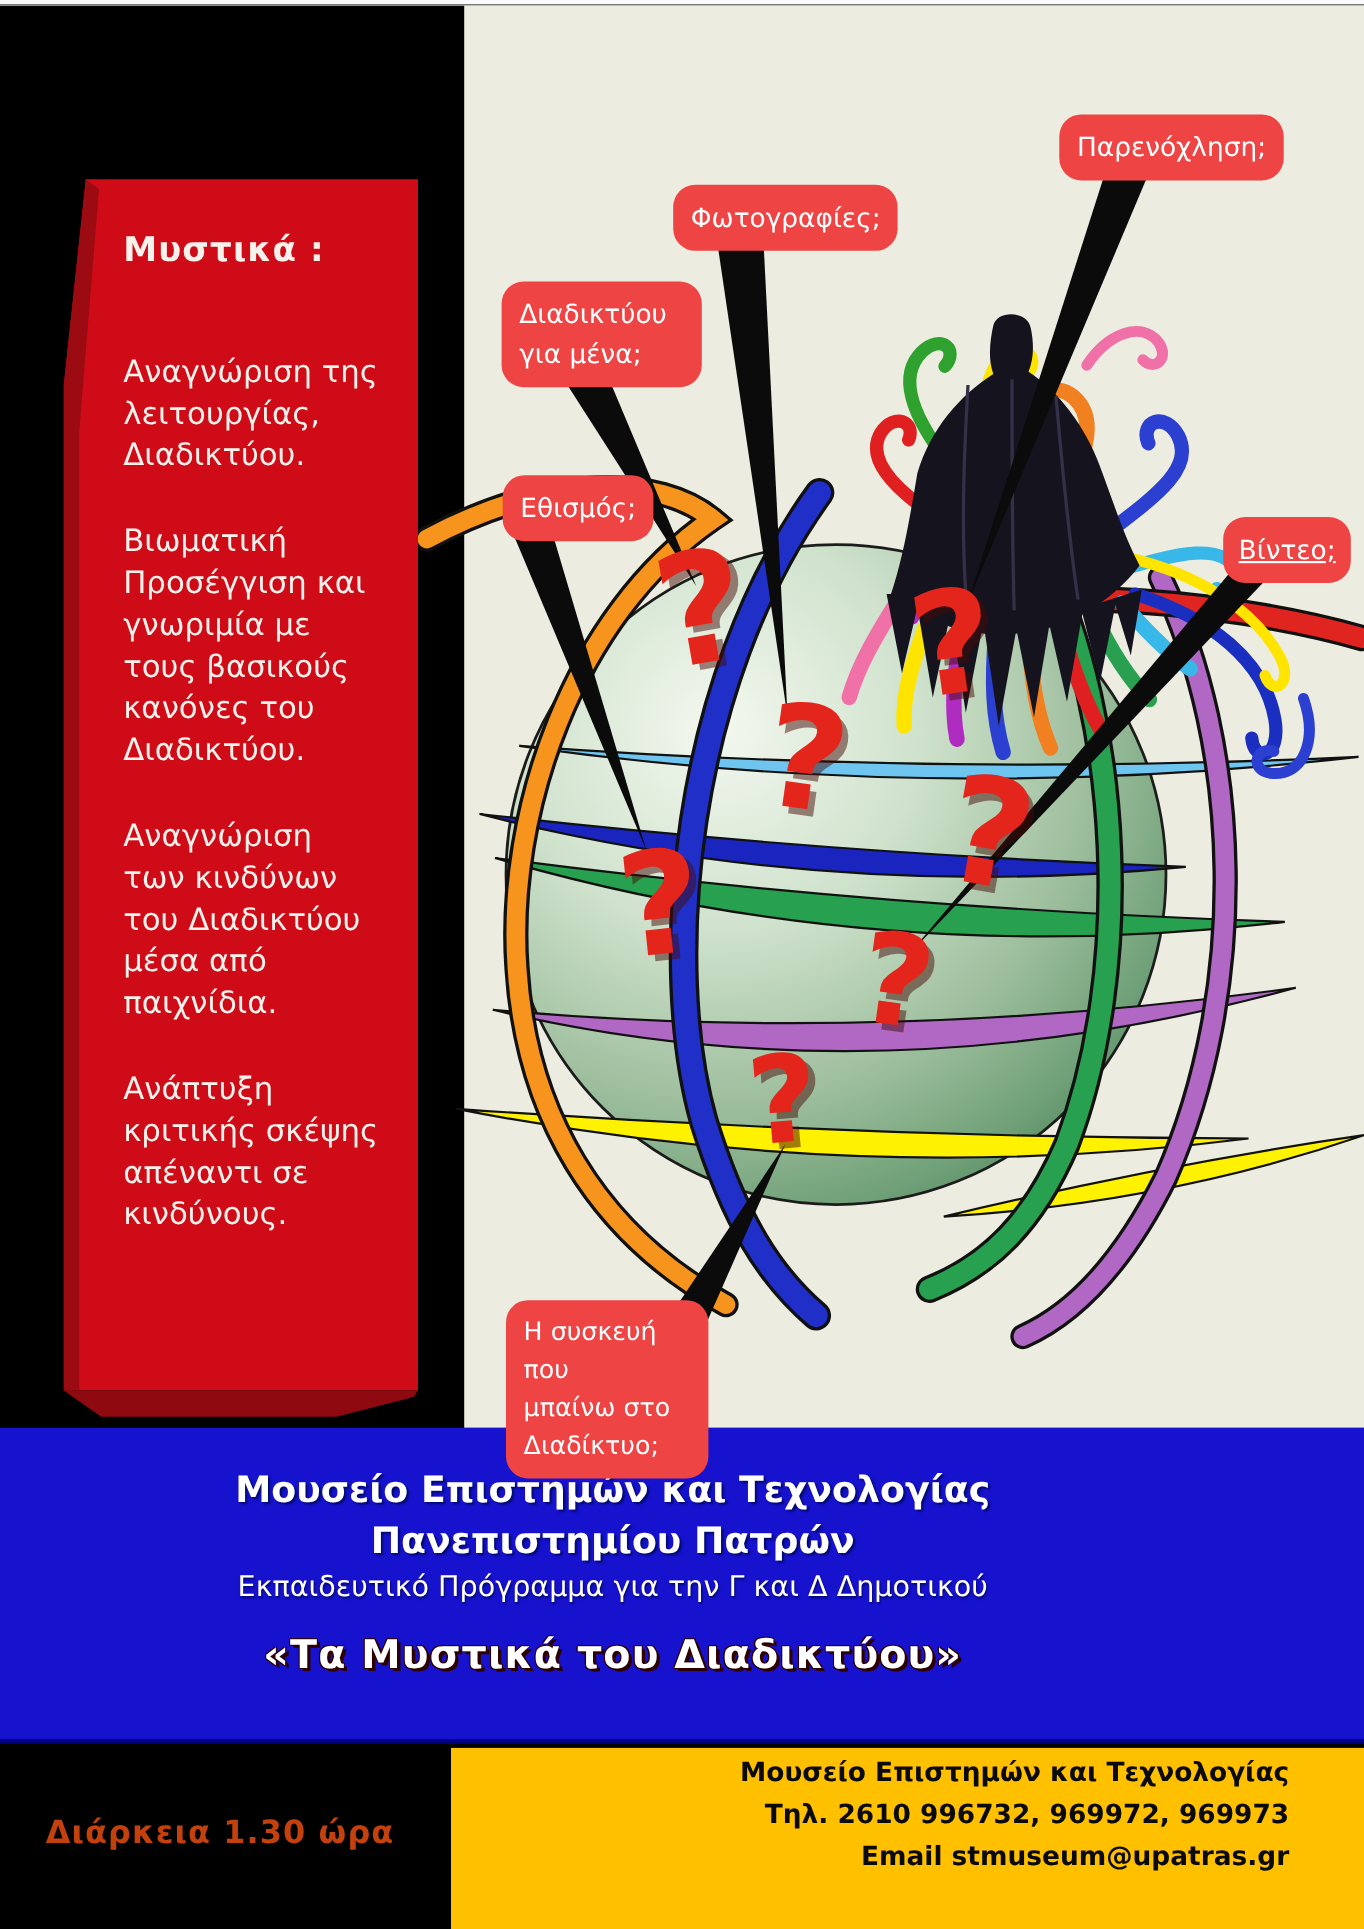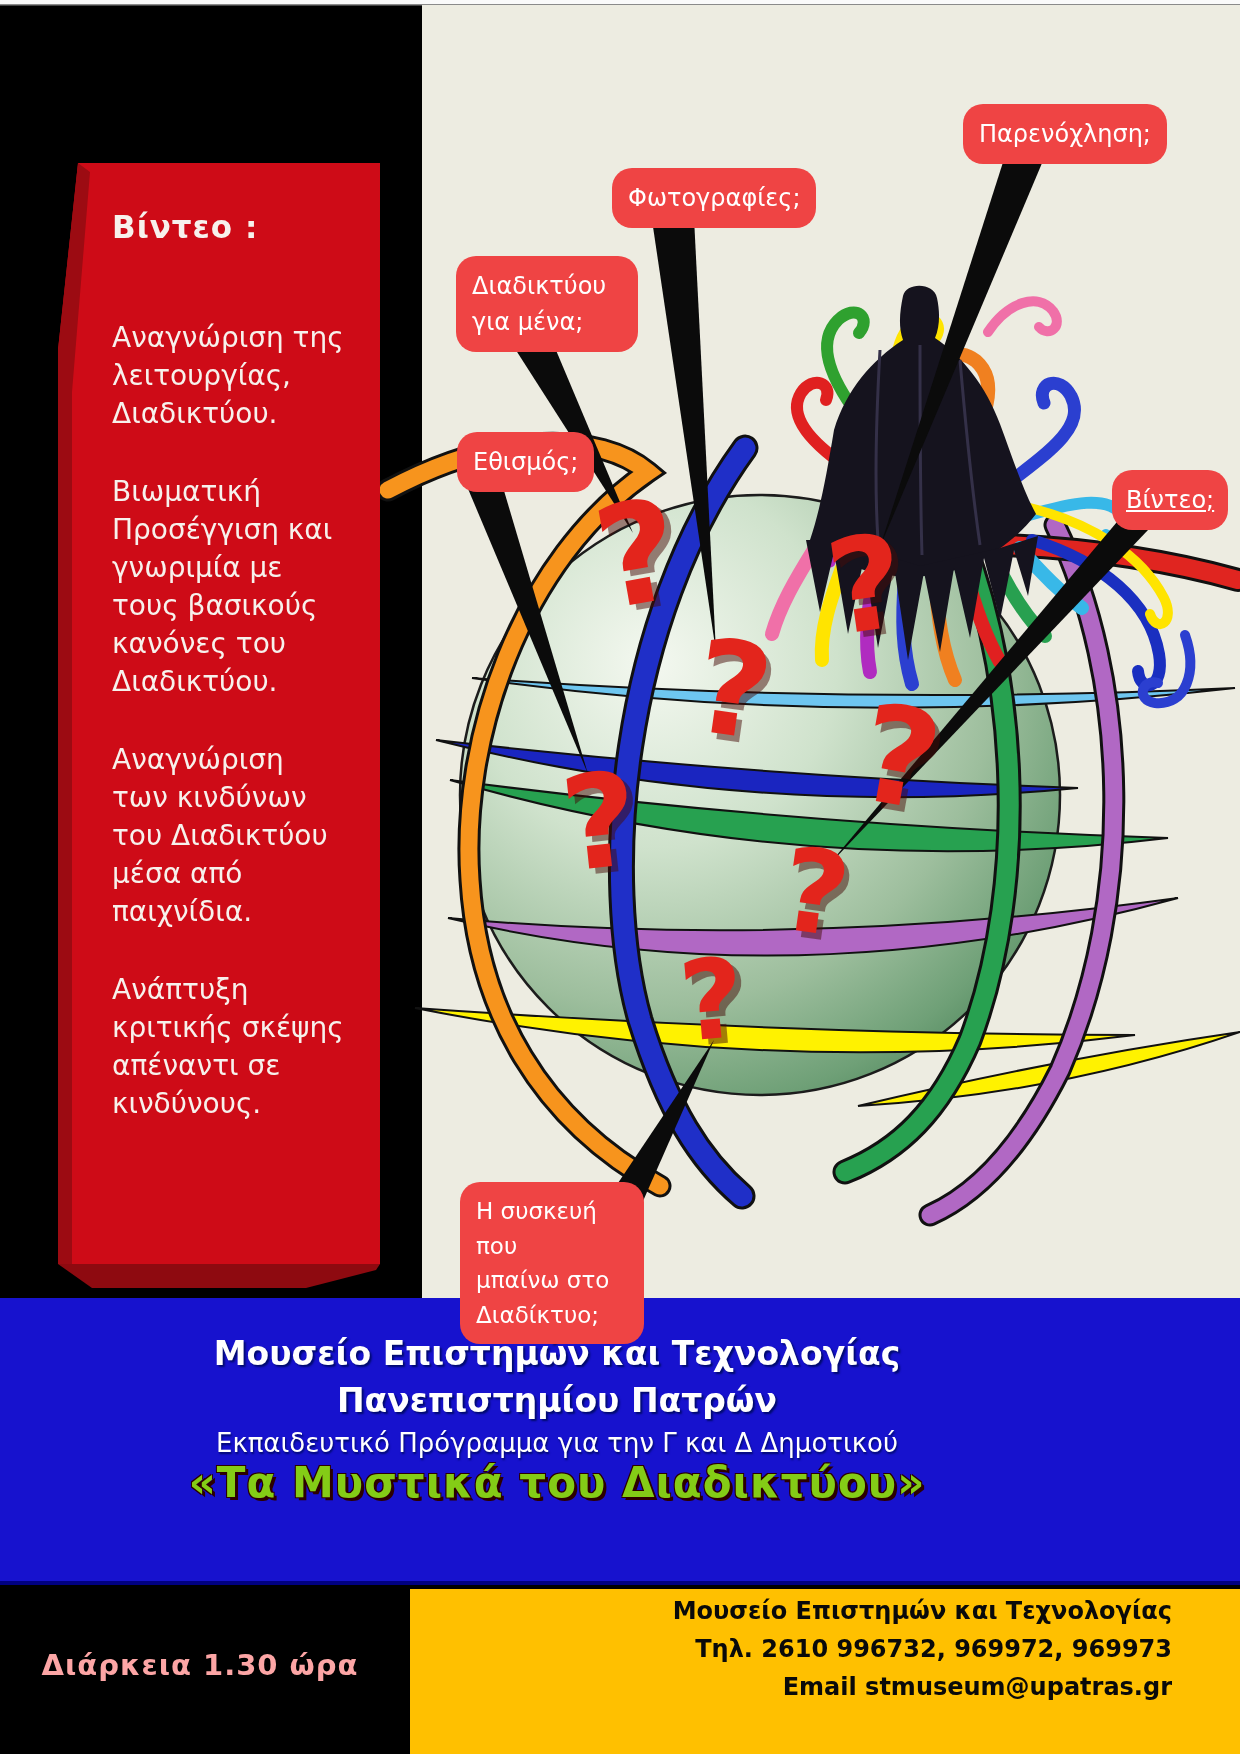--- a/index.html
+++ b/index.html
@@ -23,25 +23,25 @@
   
   .qmark{position:absolute;z-index:2;color:#e3251c;font-weight:bold;
          text-shadow:6px 6px 0 rgba(70,12,8,.5);line-height:1;
          transform-origin:center;}
 
   
   .blueband{left:0;top:1298px;width:1114px;text-align:center;color:#fff;}
   .museum1{font-size:33px;font-weight:bold;margin-top:36px;text-shadow:2px 2px 2px #000a6e;}
   .museum2{font-size:33px;font-weight:bold;margin-top:8px;text-shadow:2px 2px 2px #000a6e;}
   .program{font-size:26px;margin-top:8px;text-shadow:1px 2px 2px #000a6e;}
-  .redtitle{font-size:42px;font-weight:bold;color:#84cc16;letter-spacing:1px;
+  .redtitle{font-size:36px;font-weight:bold;color:#ffffff;margin-top:26px;letter-spacing:1px;
             text-shadow:3px 3px 0 #2c0000,-1px -1px 0 #2c0000,1px -1px 0 #2c0000,-1px 1px 0 #2c0000;}
 
   
-  .duration{left:40px;top:1648px;width:320px;text-align:center;color:#fca5a5;
+  .duration{left:40px;top:1648px;width:320px;text-align:center;color:#c2410c;
             font-size:29px;font-weight:bold;letter-spacing:1px;}
   .contact{left:410px;top:1592px;width:762px;text-align:right;color:#0a0a0a;}
   .contact div{font-size:24px;font-weight:bold;line-height:38px;}
 </style>
 </head>
 <body>
 
 <svg id="art" width="1240" height="1754" viewBox="0 0 1240 1754">
   <defs>
     <radialGradient id="sphereG" cx="32%" cy="28%" r="88%">
@@ -139,21 +139,21 @@
     <polygon points="58,1264 380,1264 376,1270 306,1288 92,1288" fill="#8e0a10"></polygon>
   </g>
 
   <rect x="0" y="1298" width="1240" height="287" fill="#1712ce"></rect>
   <rect x="0" y="1581" width="1240" height="4" fill="#000080"></rect>
   <rect x="0" y="1585" width="1240" height="169" fill="#000"></rect>
   <rect x="410" y="1589" width="830" height="165" fill="#ffc000"></rect>
 </svg>
 
 <div class="layer goals">
-  <div class="goals-title">Βίντεο :</div>
+  <div class="goals-title">Μυστικά :</div>
   <div class="goal-para">Αναγνώριση της
 λειτουργίας,
 Διαδικτύου.</div>
   <div class="goal-para">Βιωματική
 Προσέγγιση και
 γνωριμία με
 τους βασικούς
 κανόνες του
 Διαδικτύου.</div>
   <div class="goal-para">Αναγνώριση

